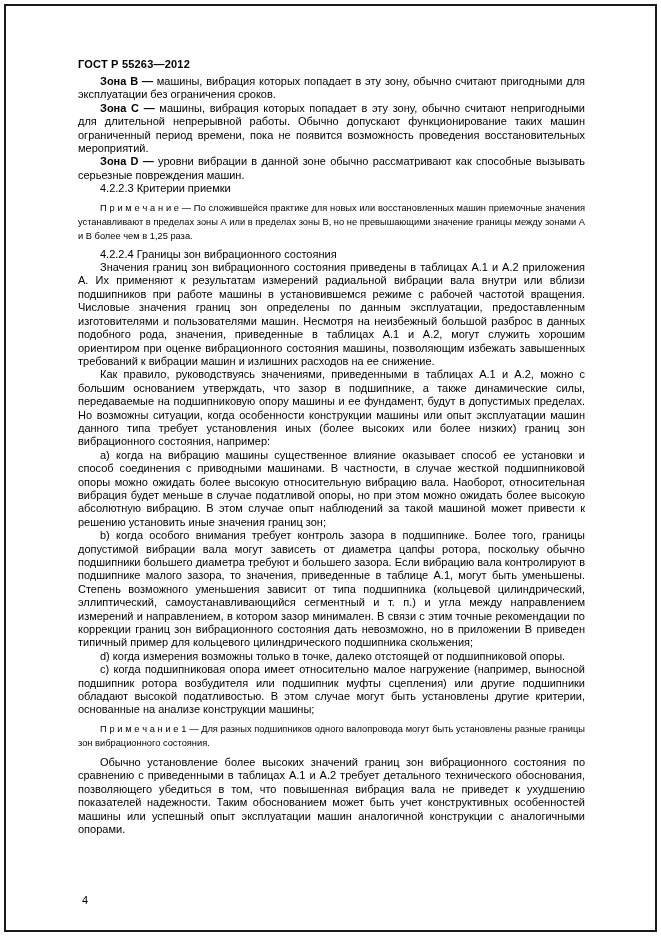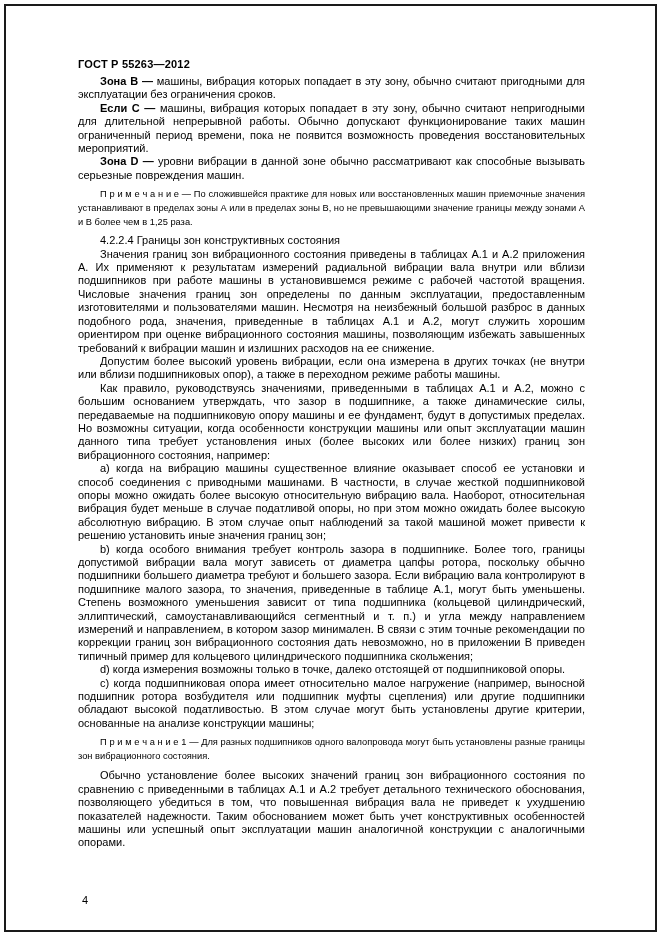--- a/index.html
+++ b/index.html
@@ -37,33 +37,33 @@
 <div class="page">
 
   <div class="hdr">
     <span>ГОСТ Р 55263—2012</span>
   </div>
 
   <div class="body-text">
 
     <p class="p"><span class="lead">Зона B — </span><span>машины, вибрация которых попадает в эту зону, обычно считают пригодными для эксплуатации без ограничения сроков.</span></p>
 
-    <p class="p"><span class="lead">Если C — </span><span>машины, вибрация которых попадает в эту зону, обычно считают непригодными для длительной непрерывной работы. Обычно допускают функционирование таких машин ограниченный период времени, пока не появится возможность проведения восстановительных мероприятий.</span></p>
+    <p class="p"><span class="lead">Зона C — </span><span>машины, вибрация которых попадает в эту зону, обычно считают непригодными для длительной непрерывной работы. Обычно допускают функционирование таких машин ограниченный период времени, пока не появится возможность проведения восстановительных мероприятий.</span></p>
 
     <p class="p"><span class="lead">Зона D — </span><span>уровни вибрации в данной зоне обычно рассматривают как способные вызывать серьезные повреждения машин.</span></p>
 
+    <p class="p">4.2.2.3 Критерии приемки</p>
 
 
     <p class="note">П р и м е ч а н и е — По сложившейся практике для новых или восстановленных машин приемочные значения устанавливают в пределах зоны А или в пределах зоны В, но не превышающими значение границы между зонами А и В более чем в 1,25 раза.</p>
 
-    <p class="p">4.2.2.4 Границы зон конструктивных состояния</p>
+    <p class="p">4.2.2.4 Границы зон вибрационного состояния</p>
 
     <p class="p">Значения границ зон вибрационного состояния приведены в таблицах А.1 и А.2 приложения А. Их применяют к результатам измерений радиальной вибрации вала внутри или вблизи подшипников при работе машины в установившемся режиме с рабочей частотой вращения. Числовые значения границ зон определены по данным эксплуатации, предоставленным изготовителями и пользователями машин. Несмотря на неизбежный большой разброс в данных подобного рода, значения, приведенные в таблицах А.1 и А.2, могут служить хорошим ориентиром при оценке вибрационного состояния машины, позволяющим избежать завышенных требований к вибрации машин и излишних расходов на ее снижение.</p>
 
-    <p class="p">Допустим более высокий уровень вибрации, если она измерена в других точках (не внутри или вблизи подшипниковых опор), а также в переходном режиме работы машины.</p>
 
     <p class="p">Как правило, руководствуясь значениями, приведенными в таблицах А.1 и А.2, можно с большим основанием утверждать, что зазор в подшипнике, а также динамические силы, передаваемые на подшипниковую опору машины и ее фундамент, будут в допустимых пределах. Но возможны ситуации, когда особенности конструкции машины или опыт эксплуатации машин данного типа требует установления иных (более высоких или более низких) границ зон вибрационного состояния, например:</p>
 
     <p class="p">a) когда на вибрацию машины существенное влияние оказывает способ ее установки и способ соединения с приводными машинами. В частности, в случае жесткой подшипниковой опоры можно ожидать более высокую относительную вибрацию вала. Наоборот, относительная вибрация будет меньше в случае податливой опоры, но при этом можно ожидать более высокую абсолютную вибрацию. В этом случае опыт наблюдений за такой машиной может привести к решению установить иные значения границ зон;</p>
 
     <p class="p">b) когда особого внимания требует контроль зазора в подшипнике. Более того, границы допустимой вибрации вала могут зависеть от диаметра цапфы ротора, поскольку обычно подшипники большего диаметра требуют и большего зазора. Если вибрацию вала контролируют в подшипнике малого зазора, то значения, приведенные в таблице А.1, могут быть уменьшены. Степень возможного уменьшения зависит от типа подшипника (кольцевой цилиндрический, эллиптический, самоустанавливающийся сегментный и т. п.) и угла между направлением измерений и направлением, в котором зазор минимален. В связи с этим точные рекомендации по коррекции границ зон вибрационного состояния дать невозможно, но в приложении В приведен типичный пример для кольцевого цилиндрического подшипника скольжения;</p>
 
     <p class="p">d) когда измерения возможны только в точке, далеко отстоящей от подшипниковой опоры.</p>
 
     <p class="p">c) когда подшипниковая опора имеет относительно малое нагружение (например, выносной подшипник ротора возбудителя или подшипник муфты сцепления) или другие подшипники обладают высокой податливостью. В этом случае могут быть установлены другие критерии, основанные на анализе конструкции машины;</p>

